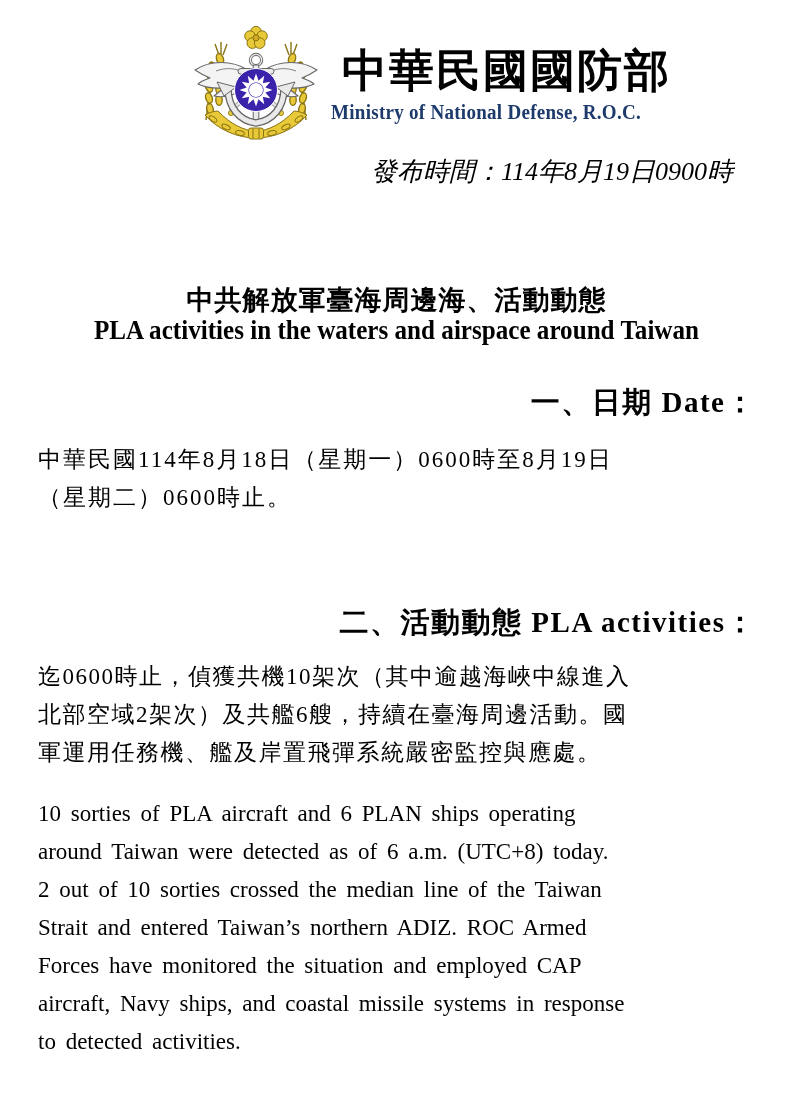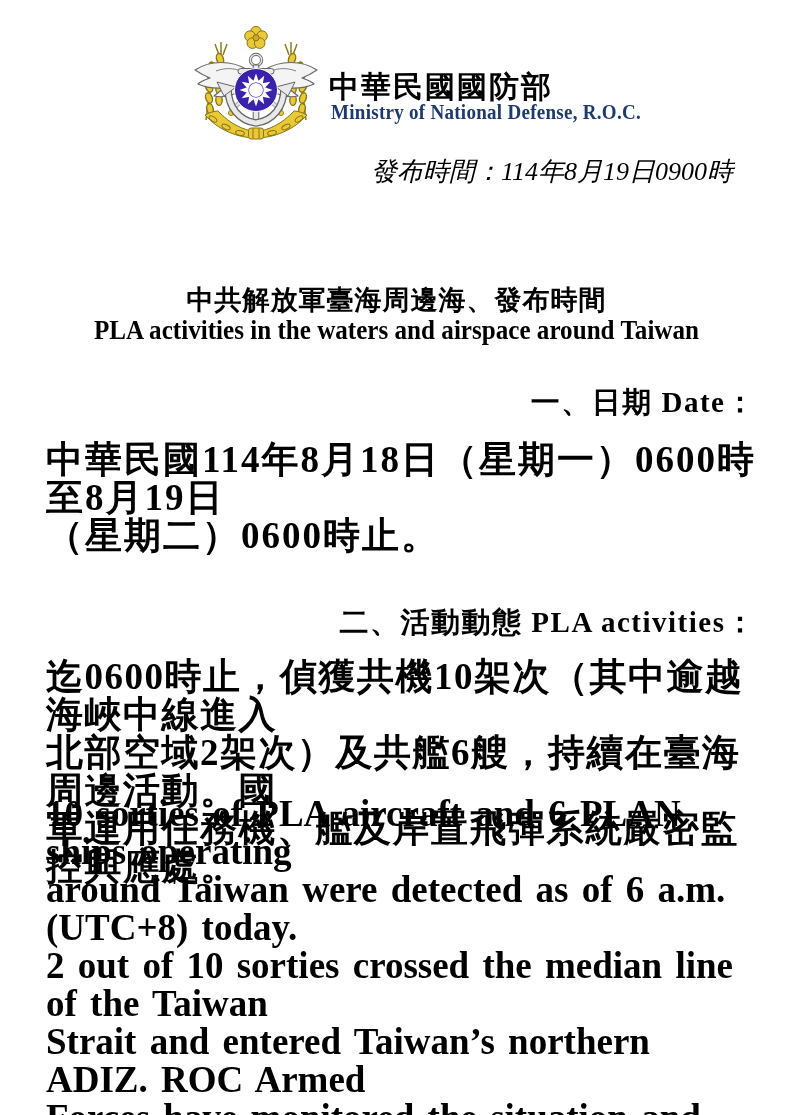--- a/index.html
+++ b/index.html
@@ -7,24 +7,23 @@
     position:relative;
     width:793px;height:1115px;
     background:#ffffff;
     overflow:hidden;
     font-family:"Liberation Serif","DejaVu Serif",serif;
     color:#000;
   }
   
   .logo{position:absolute;left:186px;top:24px;width:140px;height:126px;}
   .org-zh{
-    position:absolute;left:329px;top:46px;
-    font-size:30px;font-weight:600;letter-spacing:2px;line-height:1.15;
+    position:absolute;left:342px;top:46px;
+    font-size:45px;font-weight:600;letter-spacing:2px;line-height:1.15;
     white-space:nowrap;
-    margin-top:24px;
   }
   .org-en{
     position:absolute;left:331px;top:101px;
     font-size:20px;font-weight:bold;color:#1d3a6c;
     letter-spacing:.3px;white-space:nowrap;
     transform:scaleX(.95);transform-origin:left top;
   }
   .release{
     position:absolute;left:371px;top:155px;
     font-size:26px;line-height:34px;white-space:nowrap;font-style:italic;
@@ -41,22 +40,22 @@
     white-space:nowrap;
   }
   
   .sec-heading{
     position:absolute;left:46px;width:710px;
     font-size:29px;font-weight:bold;letter-spacing:1.5px;white-space:nowrap;text-align:right;
   }
   .h-date{top:383px;}
   .h-act{top:603px;}
   .para{
-    position:absolute;left:46px;width:712px;
-    font-size:37px;line-height:38px;white-space:pre-line;font-weight:bold;
+    position:absolute;left:38px;width:712px;
+    font-size:23px;line-height:38px;white-space:pre-line;
   }
   .zh-date{top:441px;letter-spacing:2px;}
   .en-date{top:545px;word-spacing:5px;white-space:nowrap;}
   .zh-act{top:658px;letter-spacing:1.5px;}
   .en-act{top:795px;word-spacing:4px;}
 </style>
 </head>
 <body>
 
 <div class="page">
@@ -171,21 +170,21 @@
     </svg>
   </div>
 
   <div class="org-zh">中華民國國防部</div>
   <div class="org-en">Ministry of National Defense, R.O.C.</div>
 
   <div class="release">
     <div>發布時間：114年8月19日0900時</div>
   </div>
 
-  <div class="doc-title-zh">中共解放軍臺海周邊海、發布時間</div>
+  <div class="doc-title-zh">中共解放軍臺海周邊海、活動動態</div>
   <div class="doc-title-en">PLA activities in the waters and airspace around Taiwan</div>
 
   <div class="sec-heading h-date">一、日期 Date：</div>
   <div class="para zh-date">中華民國114年8月18日（星期一）0600時至8月19日
 （星期二）0600時止。</div>
 
   <div class="sec-heading h-act">二、活動動態 PLA activities：</div>
   <div class="para zh-act">迄0600時止，偵獲共機10架次（其中逾越海峽中線進入
 北部空域2架次）及共艦6艘，持續在臺海周邊活動。國
 軍運用任務機、艦及岸置飛彈系統嚴密監控與應處。</div>

